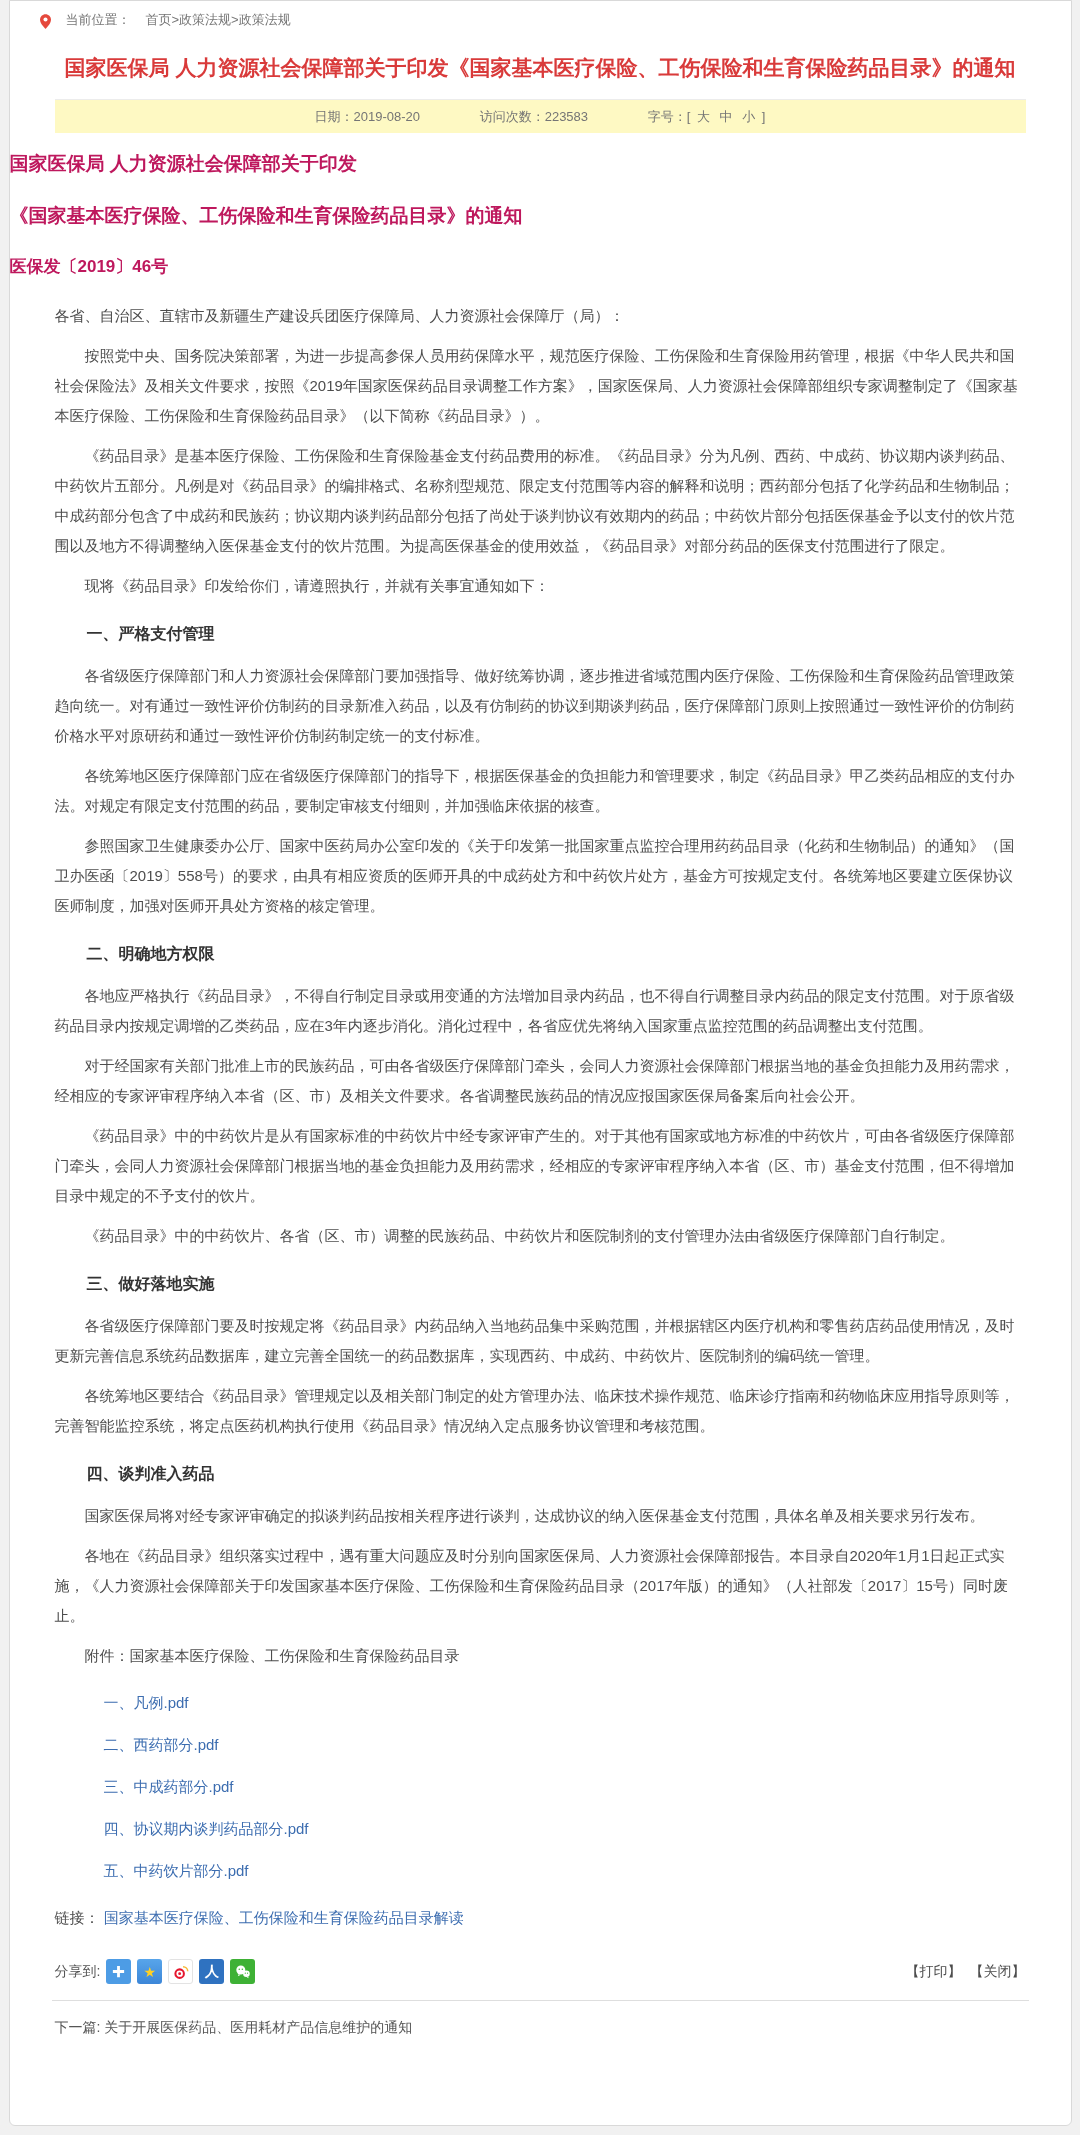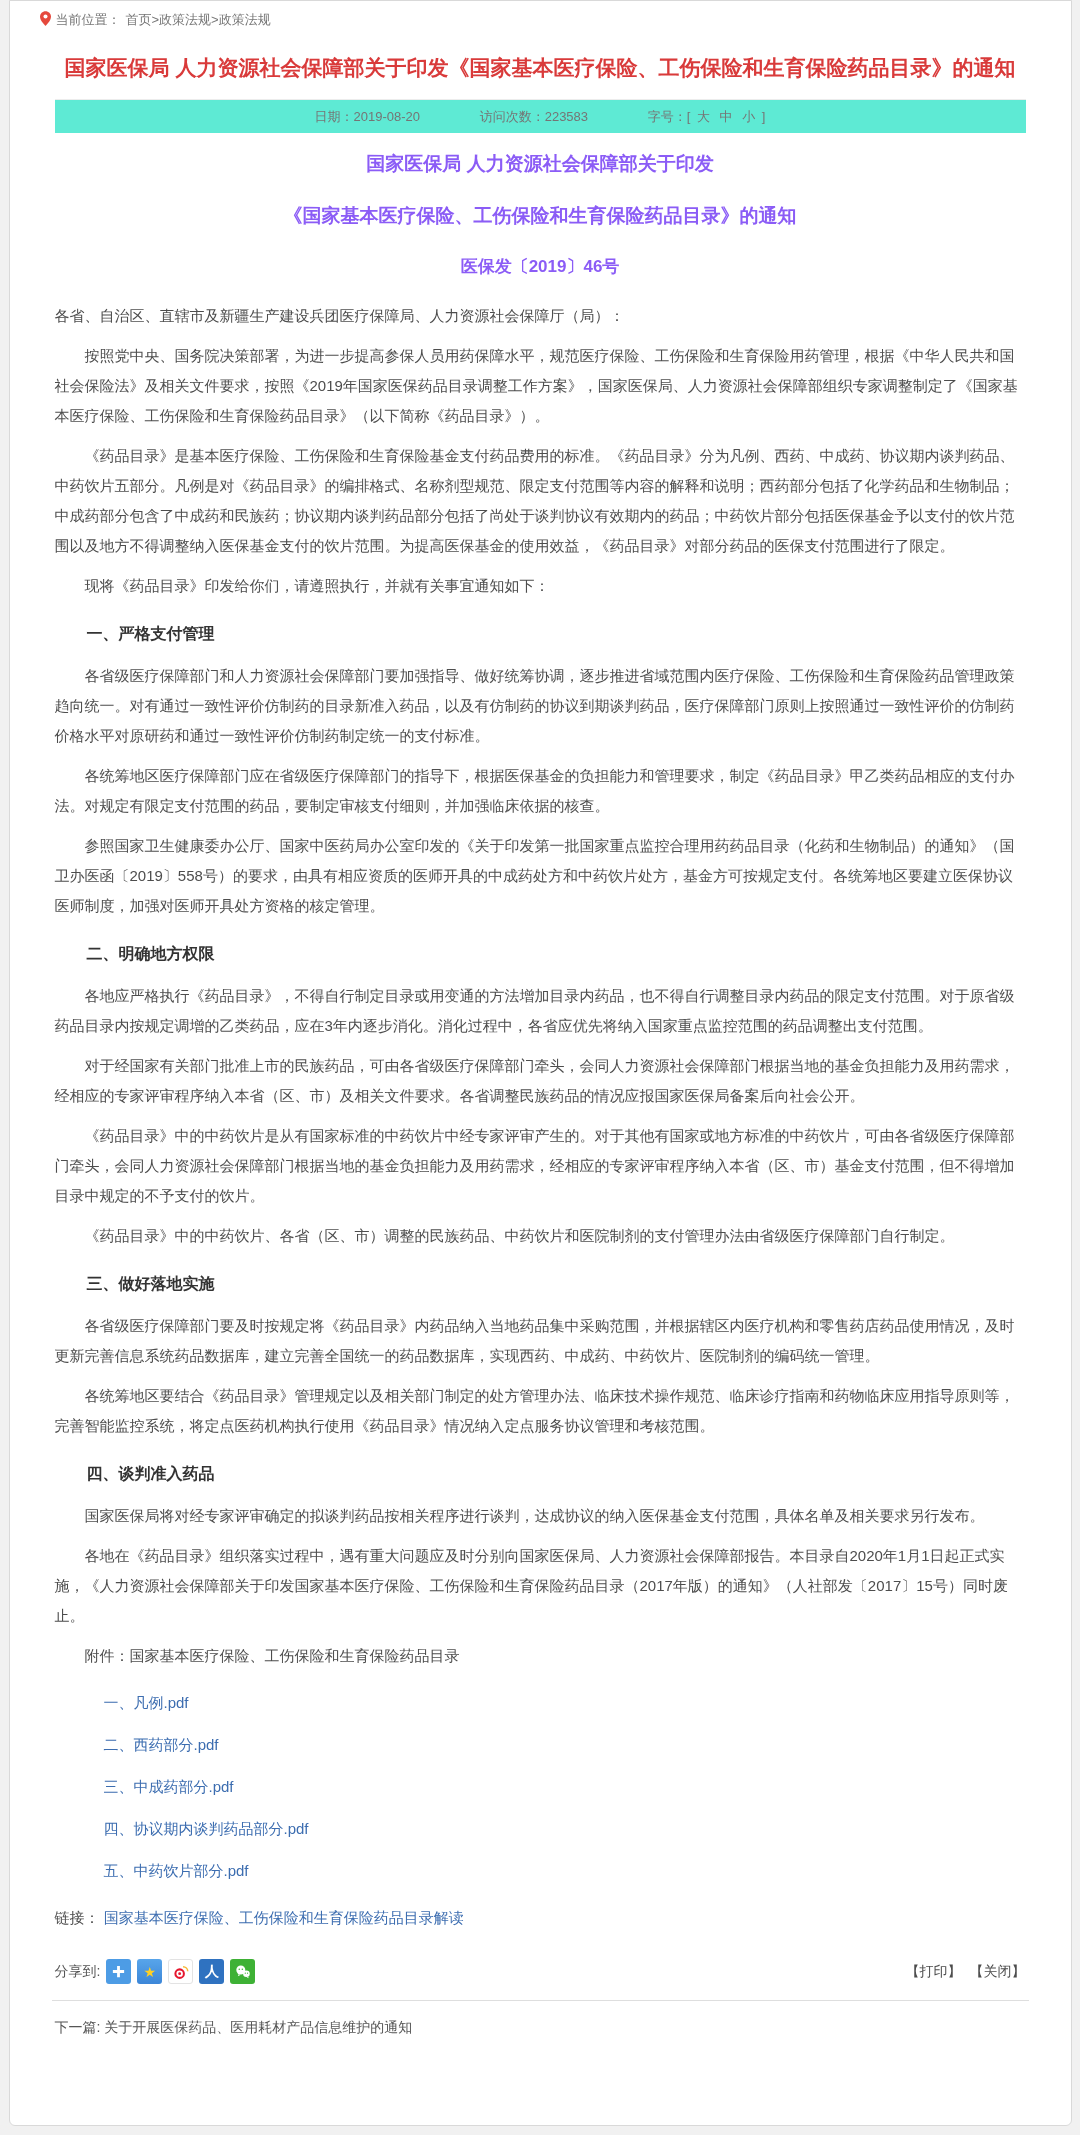--- a/index.html
+++ b/index.html
@@ -8,41 +8,41 @@
     background:#f1f1f1;
     font-family:"Liberation Sans","DejaVu Sans",sans-serif;
   }
   .page-card {
     width:1063px; height:2126px; margin:0 auto;
     background:#ffffff; border:1px solid #d9d9d9;
     border-radius:0 0 6px 6px; overflow:hidden; position:relative;
   }
   
   .topbar { padding:10px 18px 0 30px; }
-  .breadcrumb { font-size:13px; color:#777; display:flex; align-items:flex-start; gap:5px; }
+  .breadcrumb { font-size:13px; color:#777; display:flex; align-items:flex-end; gap:15px; }
   .breadcrumb .pin { display:inline-flex; }
   .breadcrumb a { color:#777; text-decoration:none; cursor:pointer; }
   .eye-row { text-align:right; font-size:13px; color:#666; margin-top:6px; padding-right:6px; }
   .swatch {
     display:inline-block; width:15px; height:15px; border:1px solid #b9b9b9;
     border-radius:2px; margin-left:5px; vertical-align:middle; cursor:pointer;
   }
   
   .title {
     margin:24px 35px 16px; text-align:center;
     font-size:21px; font-weight:bold; color:#d93a3a; line-height:30px;
   }
   .meta-bar {
-    margin:0 45px; height:34px; line-height:34px; background:#5eead4;
+    margin:0 45px; height:34px; line-height:34px; background:#fef9c3;
     border-top:1px solid #ececec; text-align:center; font-size:13px; color:#757575;
   }
   .meta-bar .m { margin:0 28px; }
   .meta-bar a { color:#757575; text-decoration:none; margin:0 3px; cursor:pointer; }
   
-  .doc-head { text-align:center; color:#8b5cf6; font-weight:bold; margin-top:18px; }
+  .doc-head { text-align:left; color:#be185d; font-weight:bold; margin-top:18px; }
   .doc-line { font-size:19px; line-height:26px; margin-top:26px; }
   .doc-line:first-child { margin-top:0; }
   .doc-number { font-size:17px; line-height:24px; margin-top:26px; }
   
   .content { padding:12px 45px 0; font-size:15px; color:#4d4d4d; }
   .content p { margin:10px 0; line-height:30px; }
   .content p.ind { text-indent:2em; }
   .sec-heading {
     font-size:16px; color:#333; font-weight:bold; text-indent:2em;
     margin:18px 0 12px; line-height:30px;

